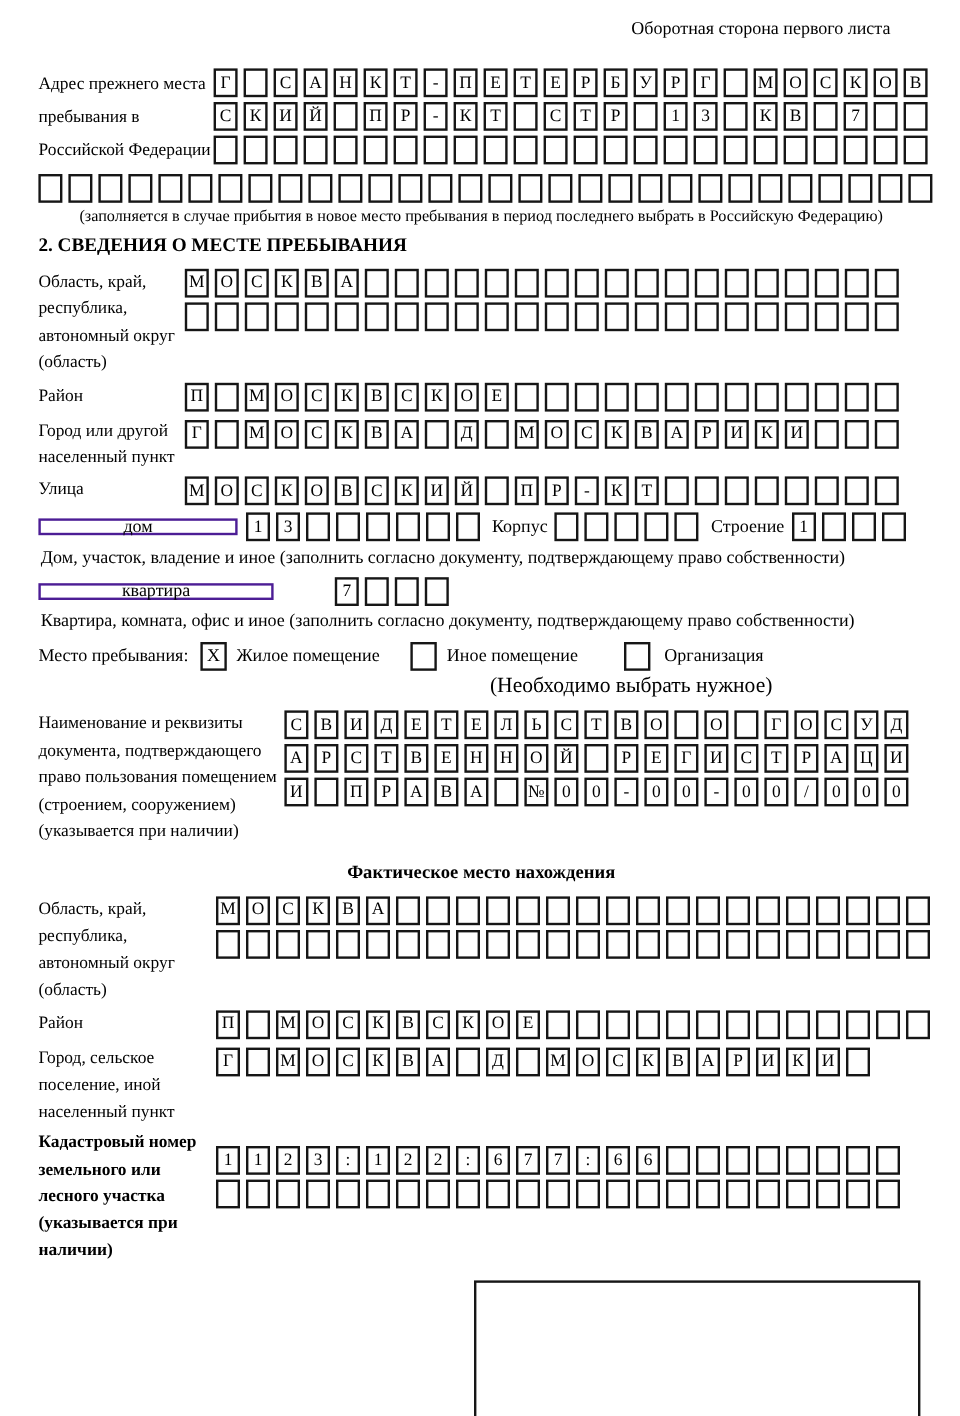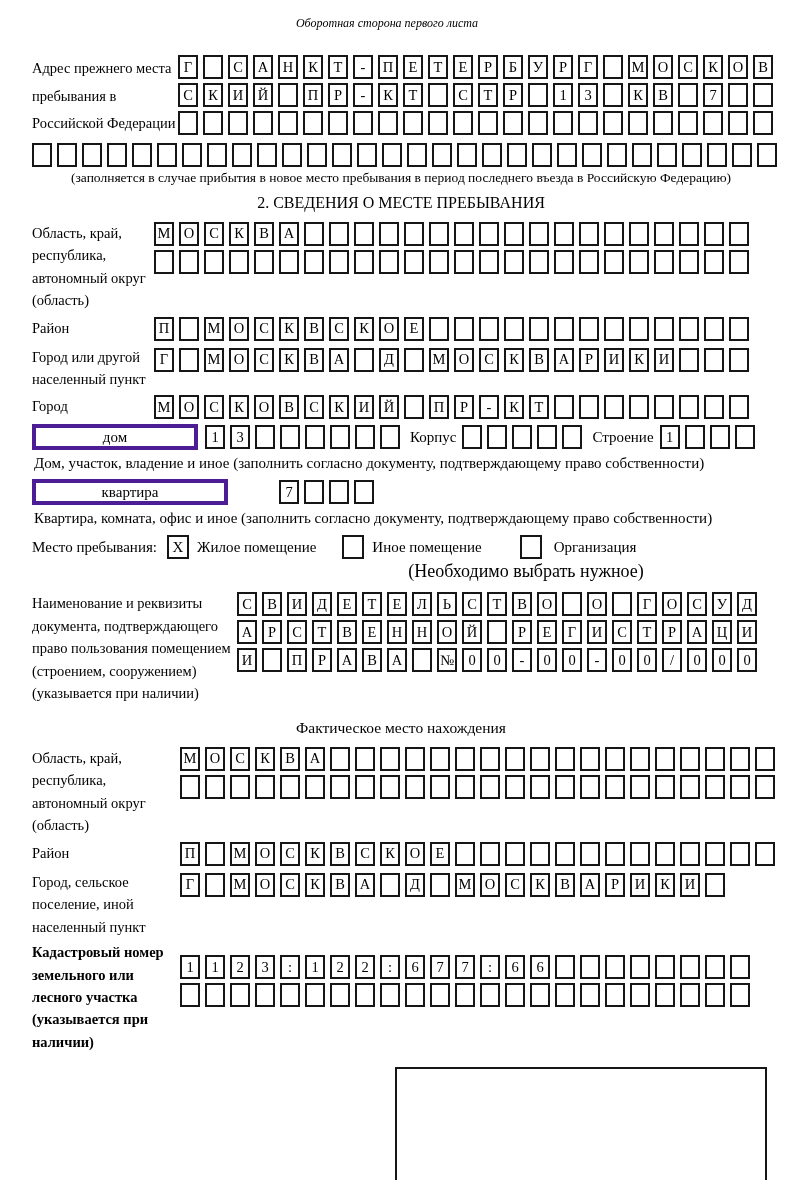--- a/index.html
+++ b/index.html
@@ -1,43 +1,43 @@
 <!DOCTYPE html>
 <html><head>
 <meta charset="utf-8">
 <style>
   * { margin:0; padding:0; box-sizing:border-box; }
   html,body { background:#fff; }
   body { font-family:"Liberation Serif", serif; color:#000; }
   .page { width:800px; min-height:1180px; padding:16px 30px 20px 32px; position:relative; background:#fff; }
-  .top-note { text-align:center; padding-right:28px; font-size:12px; margin-bottom:24px;font-style:italic; }
+  .top-note { text-align:right; padding-right:28px; font-size:15px; margin-bottom:24px; }
   .row { display:flex; align-items:flex-start; margin-bottom:5px; }
   .lbl { font-size:14.5px; line-height:1.55; flex:none; }
   .lbl-address { width:146px; line-height:1.9; }
   .lbl-s2 { width:122px; }
   .lbl-fact { width:148px; }
   .boxwrap { display:flex; flex-wrap:wrap; row-gap:4px; align-content:flex-start; }
   .boxrow { display:flex; gap:5px; flex-wrap:nowrap; }
   .cell { width:20px; height:24px; border:2px solid #161616; display:inline-flex; align-items:center; justify-content:center;
           font-size:14.5px; font-family:"Liberation Serif", serif; flex:none; background:#fff; }
   .smallnote { text-align:center; font-size:13.5px; margin:3px 0 6px 0; }
-  .sec-title { text-align:center; font-weight:normal; font-size:16px; margin:8px 0 10px 0; }
-  .longbox { border:4px solid #4c1d95; height:26px; display:inline-flex; align-items:center; justify-content:center;
+  .sec-title { text-align:left; font-weight:bold; font-size:16px; margin:8px 0 10px 0; }
+  .longbox { border:2px solid #4c1d95; height:14px; display:inline-flex; align-items:center; justify-content:center;
              font-size:15px; flex:none; }
   .dombox { width:166px; margin-right:7px; }
   .kvbox { width:196px; margin-right:7px; }
   .inline-lbl { font-size:15px; line-height:26px; margin:0 6px 0 10px; flex:none;text-align:right; }
   .leftnote { font-size:15px; margin:2px 0 7px 2px; }
   .checkbox { width:22px; height:24px; border:2px solid #161616; display:inline-flex; align-items:center; justify-content:center;
               font-size:15px; flex:none; }
   .mesto-row { display:flex; align-items:center; margin:8px 0 2px 0; font-size:15px; }
   .mesto-gap { width:26px; flex:none; }
   .mesto-gap-lg { width:38px; flex:none; }
   .mesto-note { text-align:center; padding-left:250px; font-size:18px; margin-bottom:10px; }
-  .fact-title { text-align:center; font-weight:normal; font-size:15.5px; margin:14px 0 10px 0; }
+  .fact-title { text-align:center; font-weight:bold; font-size:15.5px; margin:14px 0 10px 0; }
   .fact-note { text-align:center; font-size:14px; line-height:1.35; }
   .fact-note-wrap { margin-bottom:10px; }
   .kad-label { margin-top:-2px;font-weight:bold; }
   .stamp-box { margin:14px 0 8px 363px; width:372px; height:174px; border:2px solid #161616; background:#fff; }
   .mt2 { margin-top:2px; }
 </style>
 </head>
 <body>
 
 <div class="page">
@@ -152,21 +152,21 @@
       <span class="cell"></span>
       <span class="cell"></span>
       <span class="cell"></span>
       <span class="cell"></span>
       <span class="cell"></span>
       <span class="cell"></span>
       <span class="cell"></span>
       <span class="cell"></span>
       <span class="cell"></span>
     </div>
-  <div class="smallnote">(заполняется в случае прибытия в новое место пребывания в период последнего въезда в Российскую Федерацию)</div>
+  <div class="smallnote">(заполняется в случае прибытия в новое место пребывания в период последнего выбрать в Российскую Федерацию)</div>
 
   <div class="sec-title">2. СВЕДЕНИЯ О МЕСТЕ ПРЕБЫВАНИЯ</div>
 
   <div class="row">
     <div class="lbl lbl-s2">Область, край, республика, автономный округ (область)</div>
     <div class="boxwrap">
       <div class="boxrow">
           <span class="cell">М</span>
           <span class="cell">О</span>
           <span class="cell">С</span>
@@ -275,21 +275,21 @@
         <span class="cell">И</span>
         <span class="cell">К</span>
         <span class="cell">И</span>
         <span class="cell"></span>
         <span class="cell"></span>
         <span class="cell"></span>
       </div>
   </div>
 
   <div class="row">
-    <div class="lbl lbl-s2">Город</div>
+    <div class="lbl lbl-s2">Улица</div>
     <div class="boxrow">
         <span class="cell">М</span>
         <span class="cell">О</span>
         <span class="cell">С</span>
         <span class="cell">К</span>
         <span class="cell">О</span>
         <span class="cell">В</span>
         <span class="cell">С</span>
         <span class="cell">К</span>
         <span class="cell">И</span>

